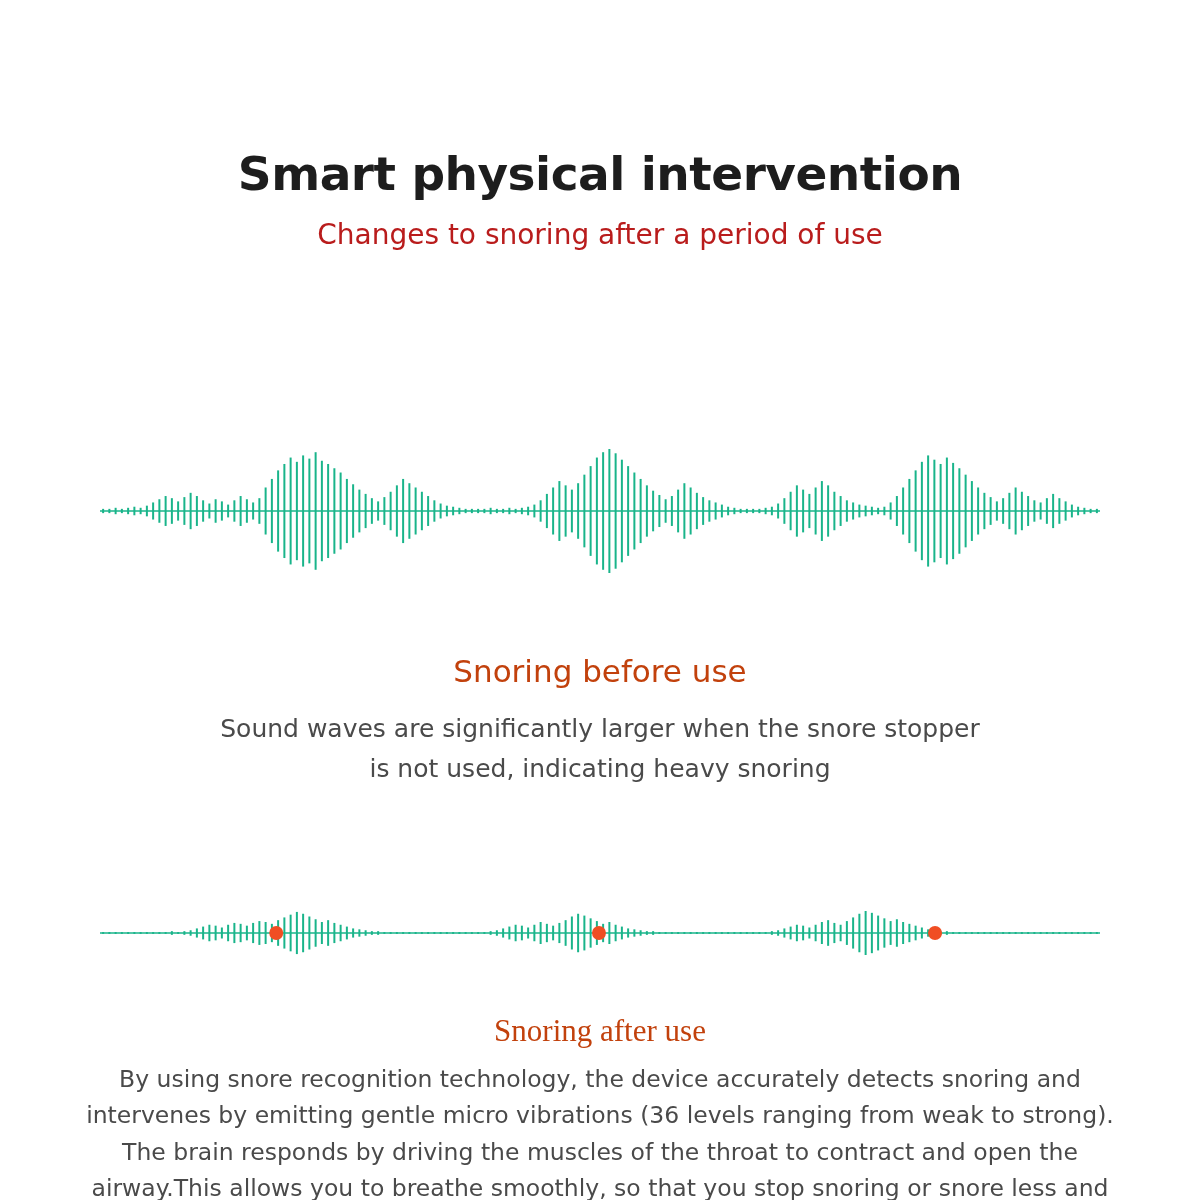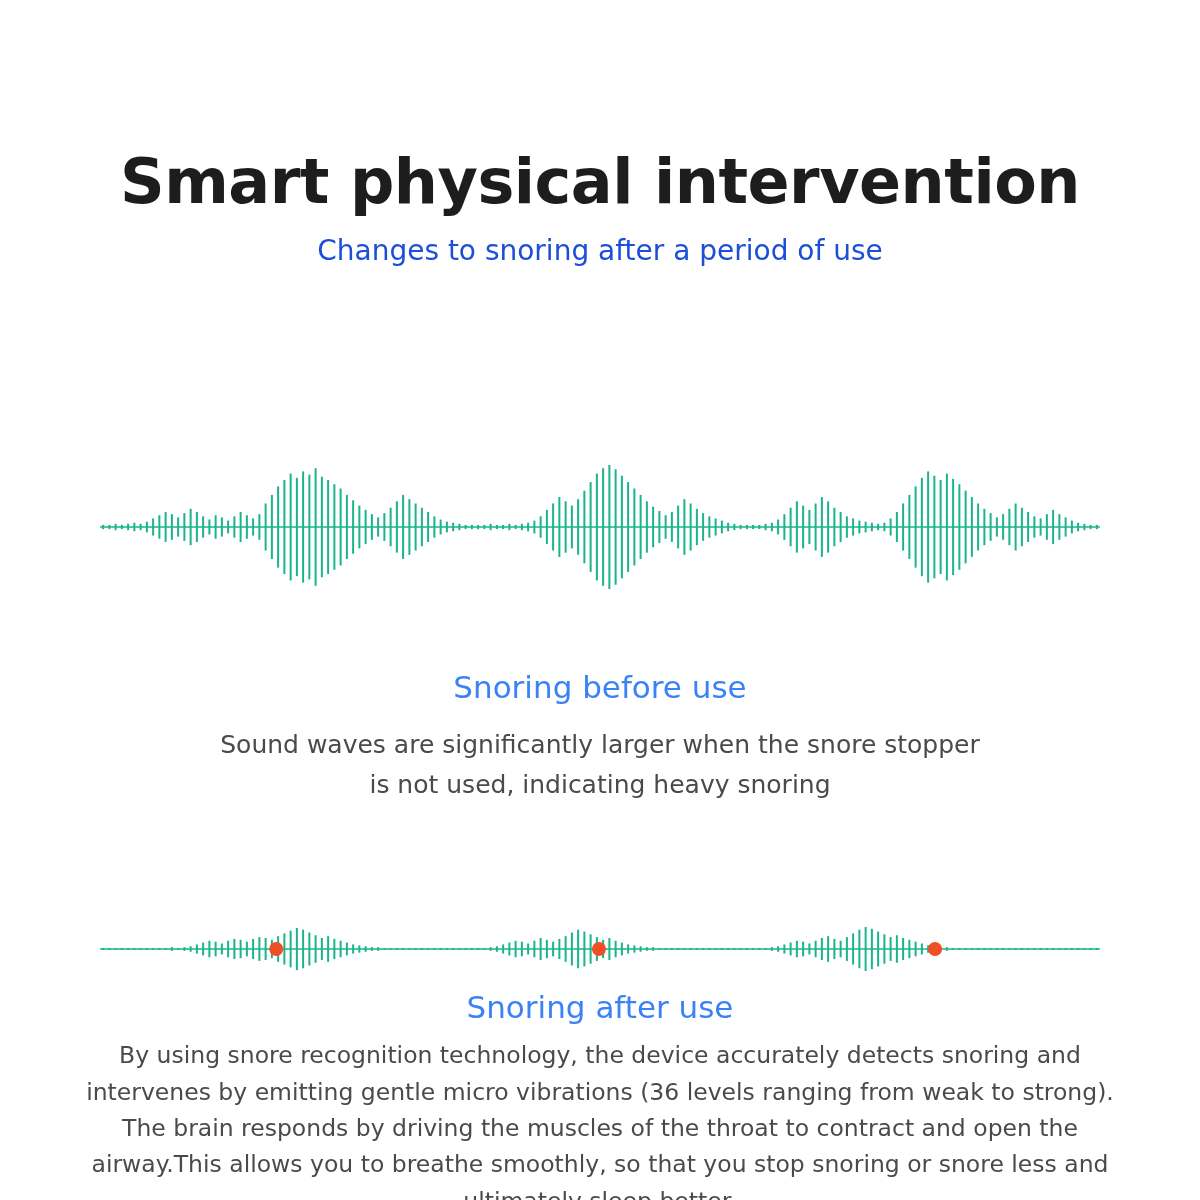--- a/index.html
+++ b/index.html
@@ -18,64 +18,66 @@
   .page {
     width: 1200px;
     height: 1200px;
     position: relative;
     display: flex;
     flex-direction: column;
     align-items: center;
   }
   .title {
     margin-top: 148px;
-    font-size: 62px;
+    font-size: 47px;
     font-weight: bold;
     letter-spacing: -0.5px;
     color: #1d1d1d;
     line-height: 1.1;
     text-align: center;
   }
   .subtitle {
     margin-top: 18px;
     font-size: 28px;
-    color: #1d4ed8;
+    color: #b91c1c;
     font-weight: 400;
     text-align: center;
   }
   .wave-block-one {
     margin-top: 180px;
     width: 1200px;
     display: flex;
     justify-content: center;
   }
   .wave-block-two {
     margin-top: 104px;
     width: 1200px;
     display: flex;
     justify-content: center;
   }
   .caption-big {
     font-size: 31px;
-    color: #3b82f6;
+    color: #c2410c;
     text-align: center;
     font-weight: 400;
   }
   .caption-one {
     margin-top: 62px;
   }
   .desc {
     margin-top: 20px;
     font-size: 25px;
     line-height: 1.6;
     color: #4a4a4a;
     text-align: center;
     max-width: 760px;
   }
   .caption-two {
+    margin-top: 40px;
+    font-family: Liberation Serif, serif;
   }
   .desc-two {
     margin-top: 12px;
     font-size: 23.5px;
     line-height: 1.55;
     color: #4a4a4a;
     text-align: center;
     max-width: 1070px;
   }
   svg { display: block; }

